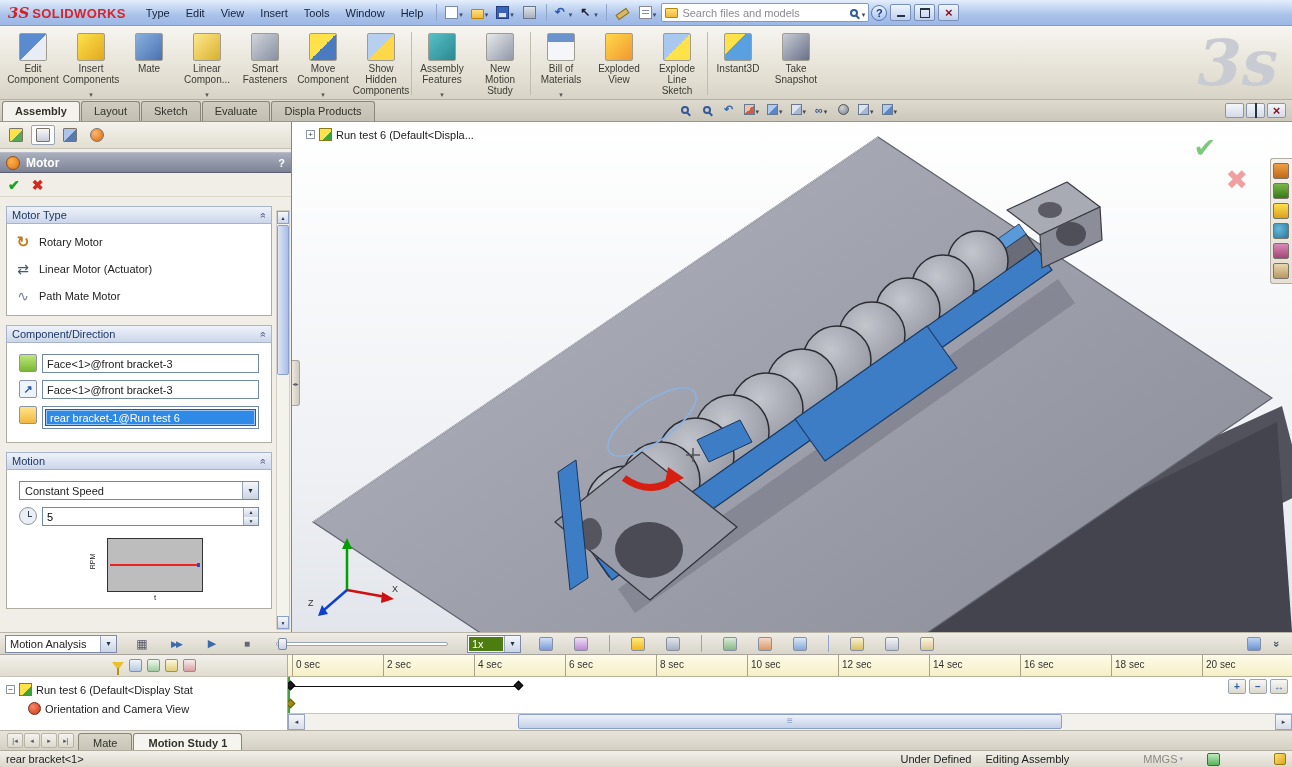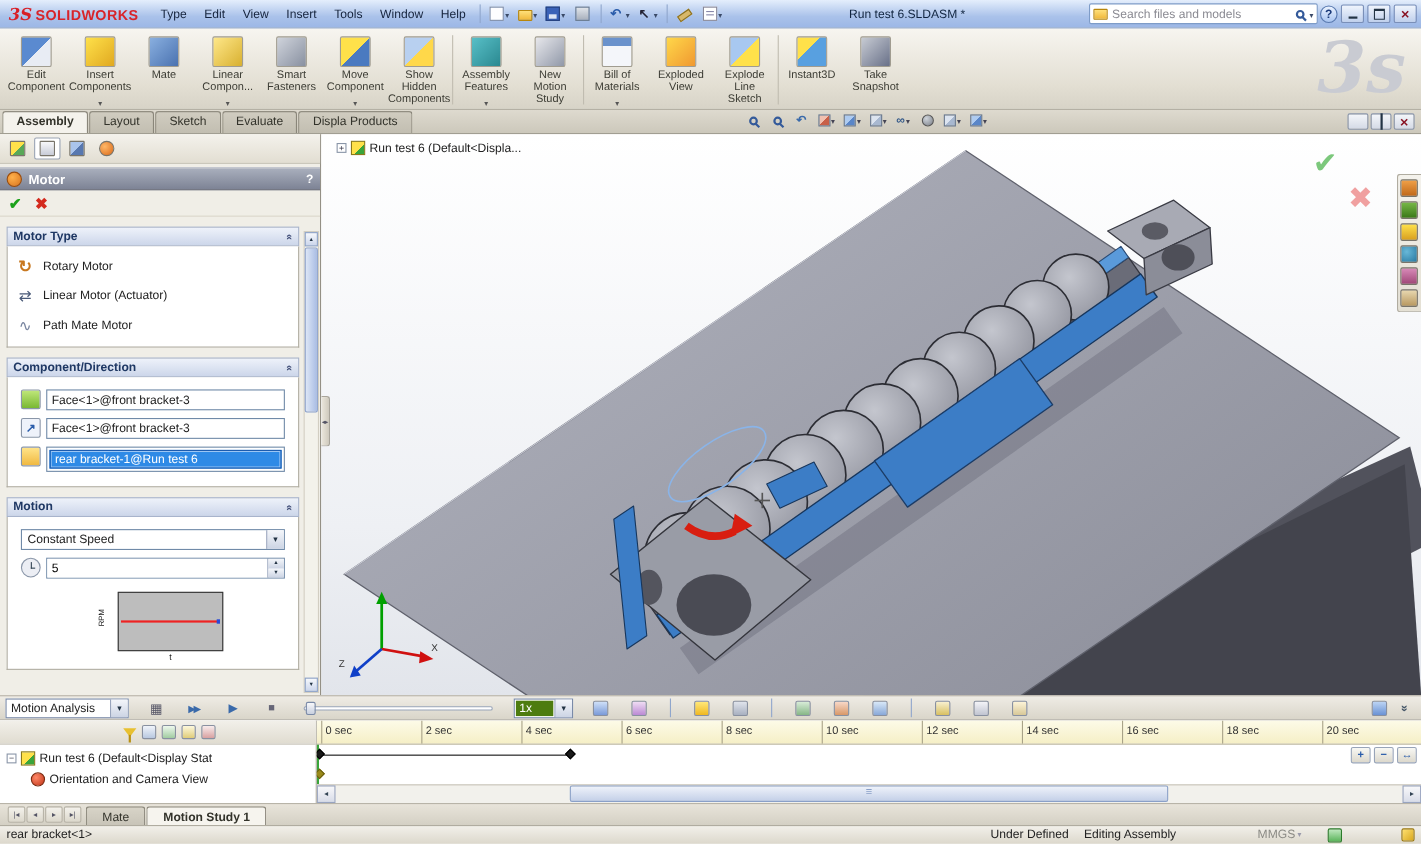--- a/index.html
+++ b/index.html
@@ -100,21 +100,21 @@
 
   .pm-header{height:21px;margin-top:3px;background:linear-gradient(#a9afbd,#7d8395);display:flex;align-items:center;padding:0 6px;gap:6px;border-top:1px solid #b8bcc8;border-bottom:1px solid #5c6070}
   .motor-ico{width:14px;height:14px;border-radius:50%;background:radial-gradient(circle at 35% 35%,#ffb04a,#d8741e);border:1px solid #9a4d0e}
   .pm-title{color:#fff;font-weight:bold;font-size:12px;flex:1}
   .pm-help{color:#fff;font-weight:bold}
   .okrow{display:flex;gap:12px;padding:4px 8px 3px;border-bottom:1px solid #dad6ca}
   .ok-check::before{content:"✔";color:#1ba11b;font-size:14px;font-weight:bold}
   .cancel-x::before{content:"✖";color:#d42a1e;font-size:14px;font-weight:bold}
 
   .sec{margin:9px 6px 0 6px;width:266px}
-  .sec-h{height:18px;background:linear-gradient(#eef2fa,#ccd6ea);border:1px solid #a8b4cc;display:flex;align-items:center;padding:0 5px;color:#1f3864;font-weight:bold}
+  .sec-h{height:18px;background:linear-gradient(#eef2fa,#ccd6ea);border:1px solid #a8b4cc;display:flex;align-items:center;padding:0 5px;color:#1f3864;font-weight:normal}
   .sec-h .chev{margin-left:auto;color:#44517a;font-size:10px;transform:rotate(-90deg)}
   .sec-h .chev::before{content:"»"}
   .sec-b{background:#fff;border:1px solid #b0aca0;border-top:0;padding:4px 4px 6px}
   .opt{display:flex;align-items:center;gap:8px;height:27px;padding:0 4px;color:#222}
   .opt-ico{width:16px;height:16px;display:flex;align-items:center;justify-content:center}
   .rot::before{content:"↻";color:#c87820;font-size:15px;font-weight:bold}
   .linm::before{content:"⇄";color:#4a5a78;font-size:14px}
   .pathm::before{content:"∿";color:#7a86a0;font-size:14px}
   .frow{display:flex;align-items:flex-start;gap:5px;margin:7px 8px}
   .fico{width:18px;height:18px;border:1px solid #8a96a8;border-radius:2px;flex:none;display:flex;align-items:center;justify-content:center}
@@ -300,21 +300,20 @@
         <span class="dd"></span>
       </div>
     <div class="tb-sep"></div>
     <div class="tbtn">
         <span class="tico measure"></span>
       </div>
     <div class="tbtn">
         <span class="tico note"></span>
         <span class="dd"></span>
       </div>
-    <div class="doc-title">Run test 6.SLDASM *</div>
     <div class="search">
       <span class="fold"></span>
       <input type="text" placeholder="Search files and models" style="">
       <span class="mag-ico"></span>
       <span class="caret"></span>
     </div>
     <div class="help-btn"></div>
     <div class="winbtn wmin"></div>
     <div class="winbtn wrest"></div>
     <div class="winbtn wclose"></div>

